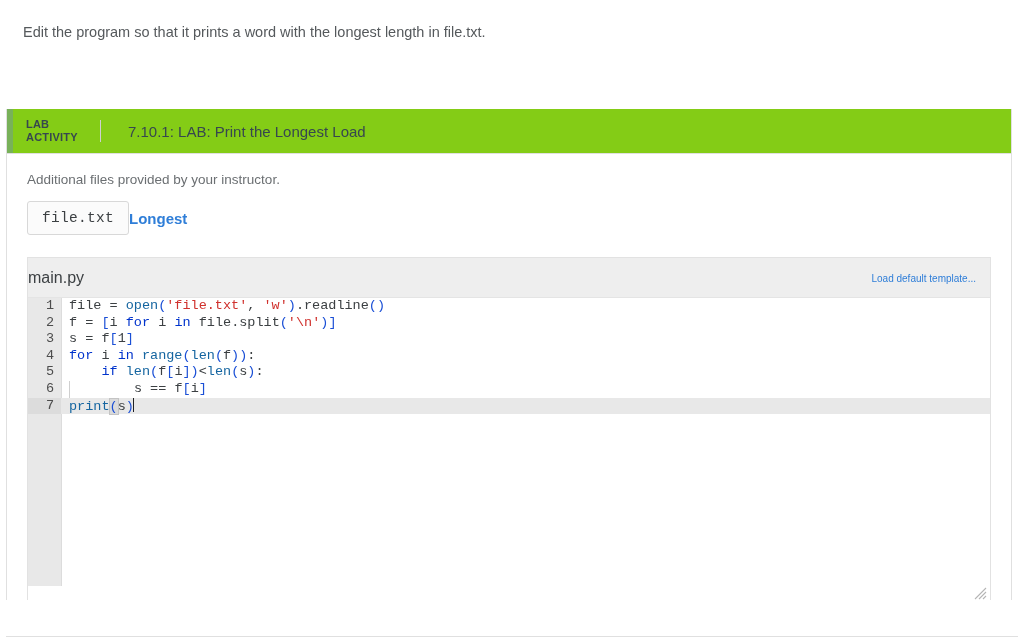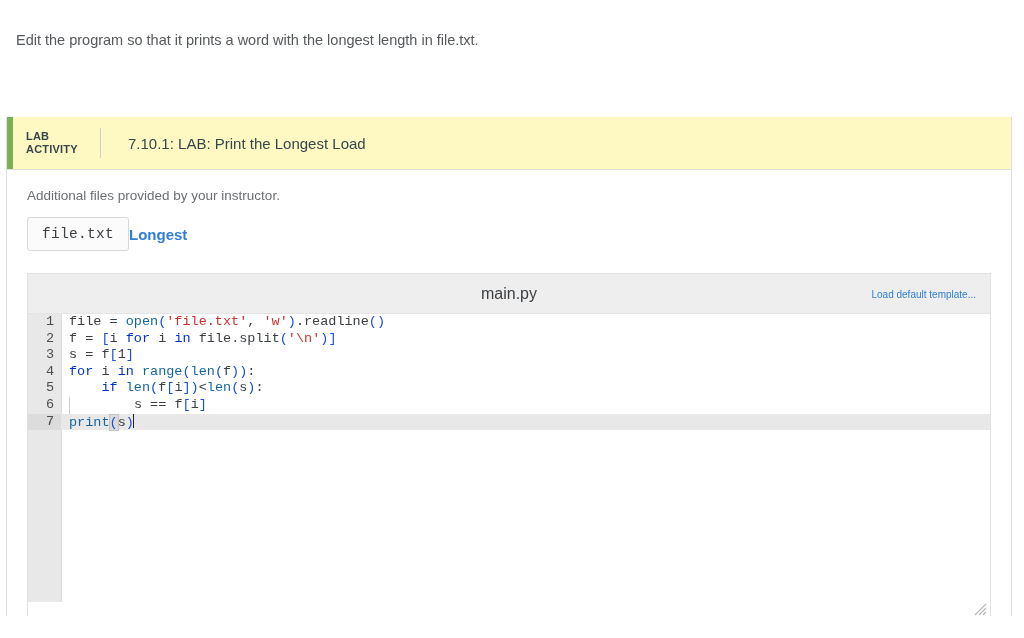--- a/index.html
+++ b/index.html
@@ -28,22 +28,22 @@
   .lab-title {
     margin: 0;
     padding: 10px 0 0 6px;
     font-size: 30px;
     font-weight: 400;
     letter-spacing: 0.1px;
     color: #37474f;
     line-height: 40px;
   }
   .lab-desc {
-    margin: 8px;
-    padding: 22px 0 0 8px;
+    margin: 0;
+    padding: 22px 0 0 23px;
     font-size: 14.5px;
     color: #55595c;
     line-height: 20px;
   }
 
   
   .activity-card {
     position: absolute;
     left: 6px;
     top: 109px;
@@ -52,22 +52,22 @@
     border: 1px solid #e0e0e0;
     border-top: none;
     border-bottom: none;
     box-sizing: border-box;
   }
 
   .activity-header {
     position: relative;
     display: flex;
     align-items: center;
-    height: 53px;
-    background: #fef9c3;
+    height: 45px;
+    background: #84cc16;
     border-bottom: 1px solid #e0e0e0;
     box-sizing: border-box;
     gap: 12px;
   }
   .green-accent {
     position: absolute;
     left: 0;
     top: 0;
     bottom: 0;
     width: 6px;
@@ -152,21 +152,20 @@
     box-sizing: border-box;
     height: 343px;
   }
   .editor-header {
     position: relative;
     height: 39px;
     background: #eeeeee;
     border-bottom: 1px solid #e4e4e4;
     display: flex;
     align-items: center;
-    justify-content: center;
   }
   .editor-filename {
     font-size: 16px;
     color: #3c4043;
   }
   .load-template-link {
     position: absolute;
     right: 14px;
     top: 50%;
     transform: translateY(-50%);

